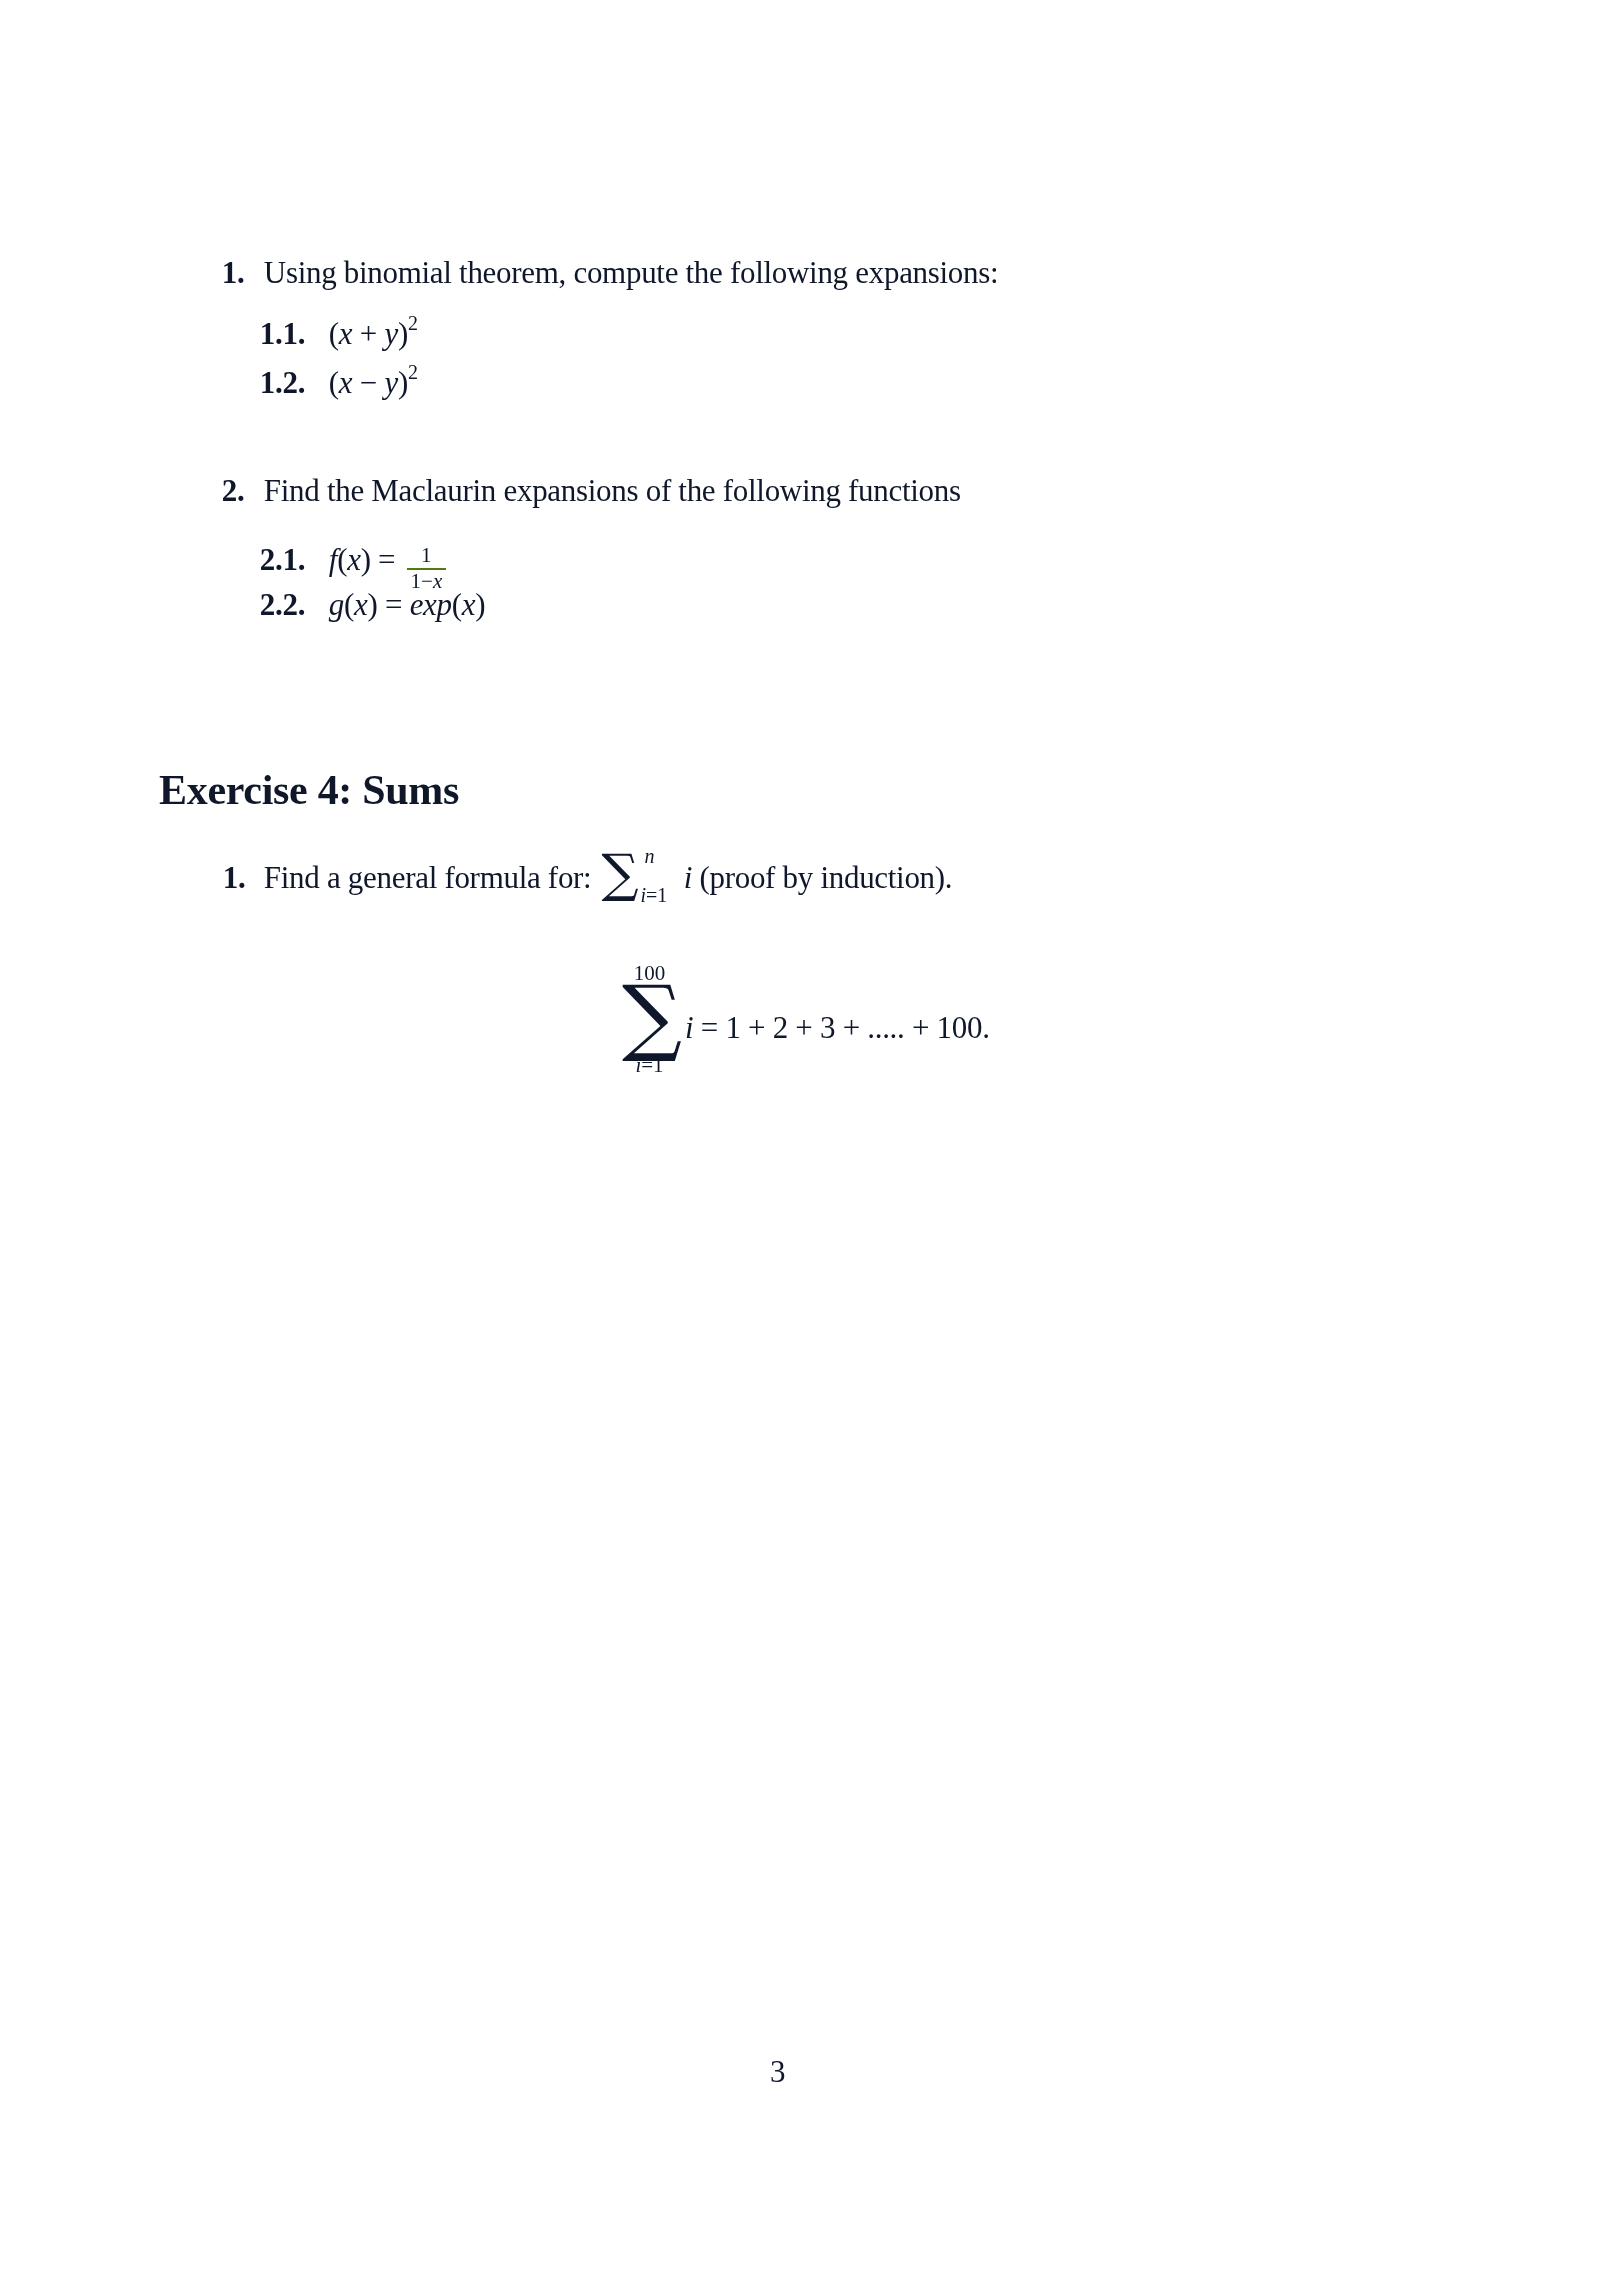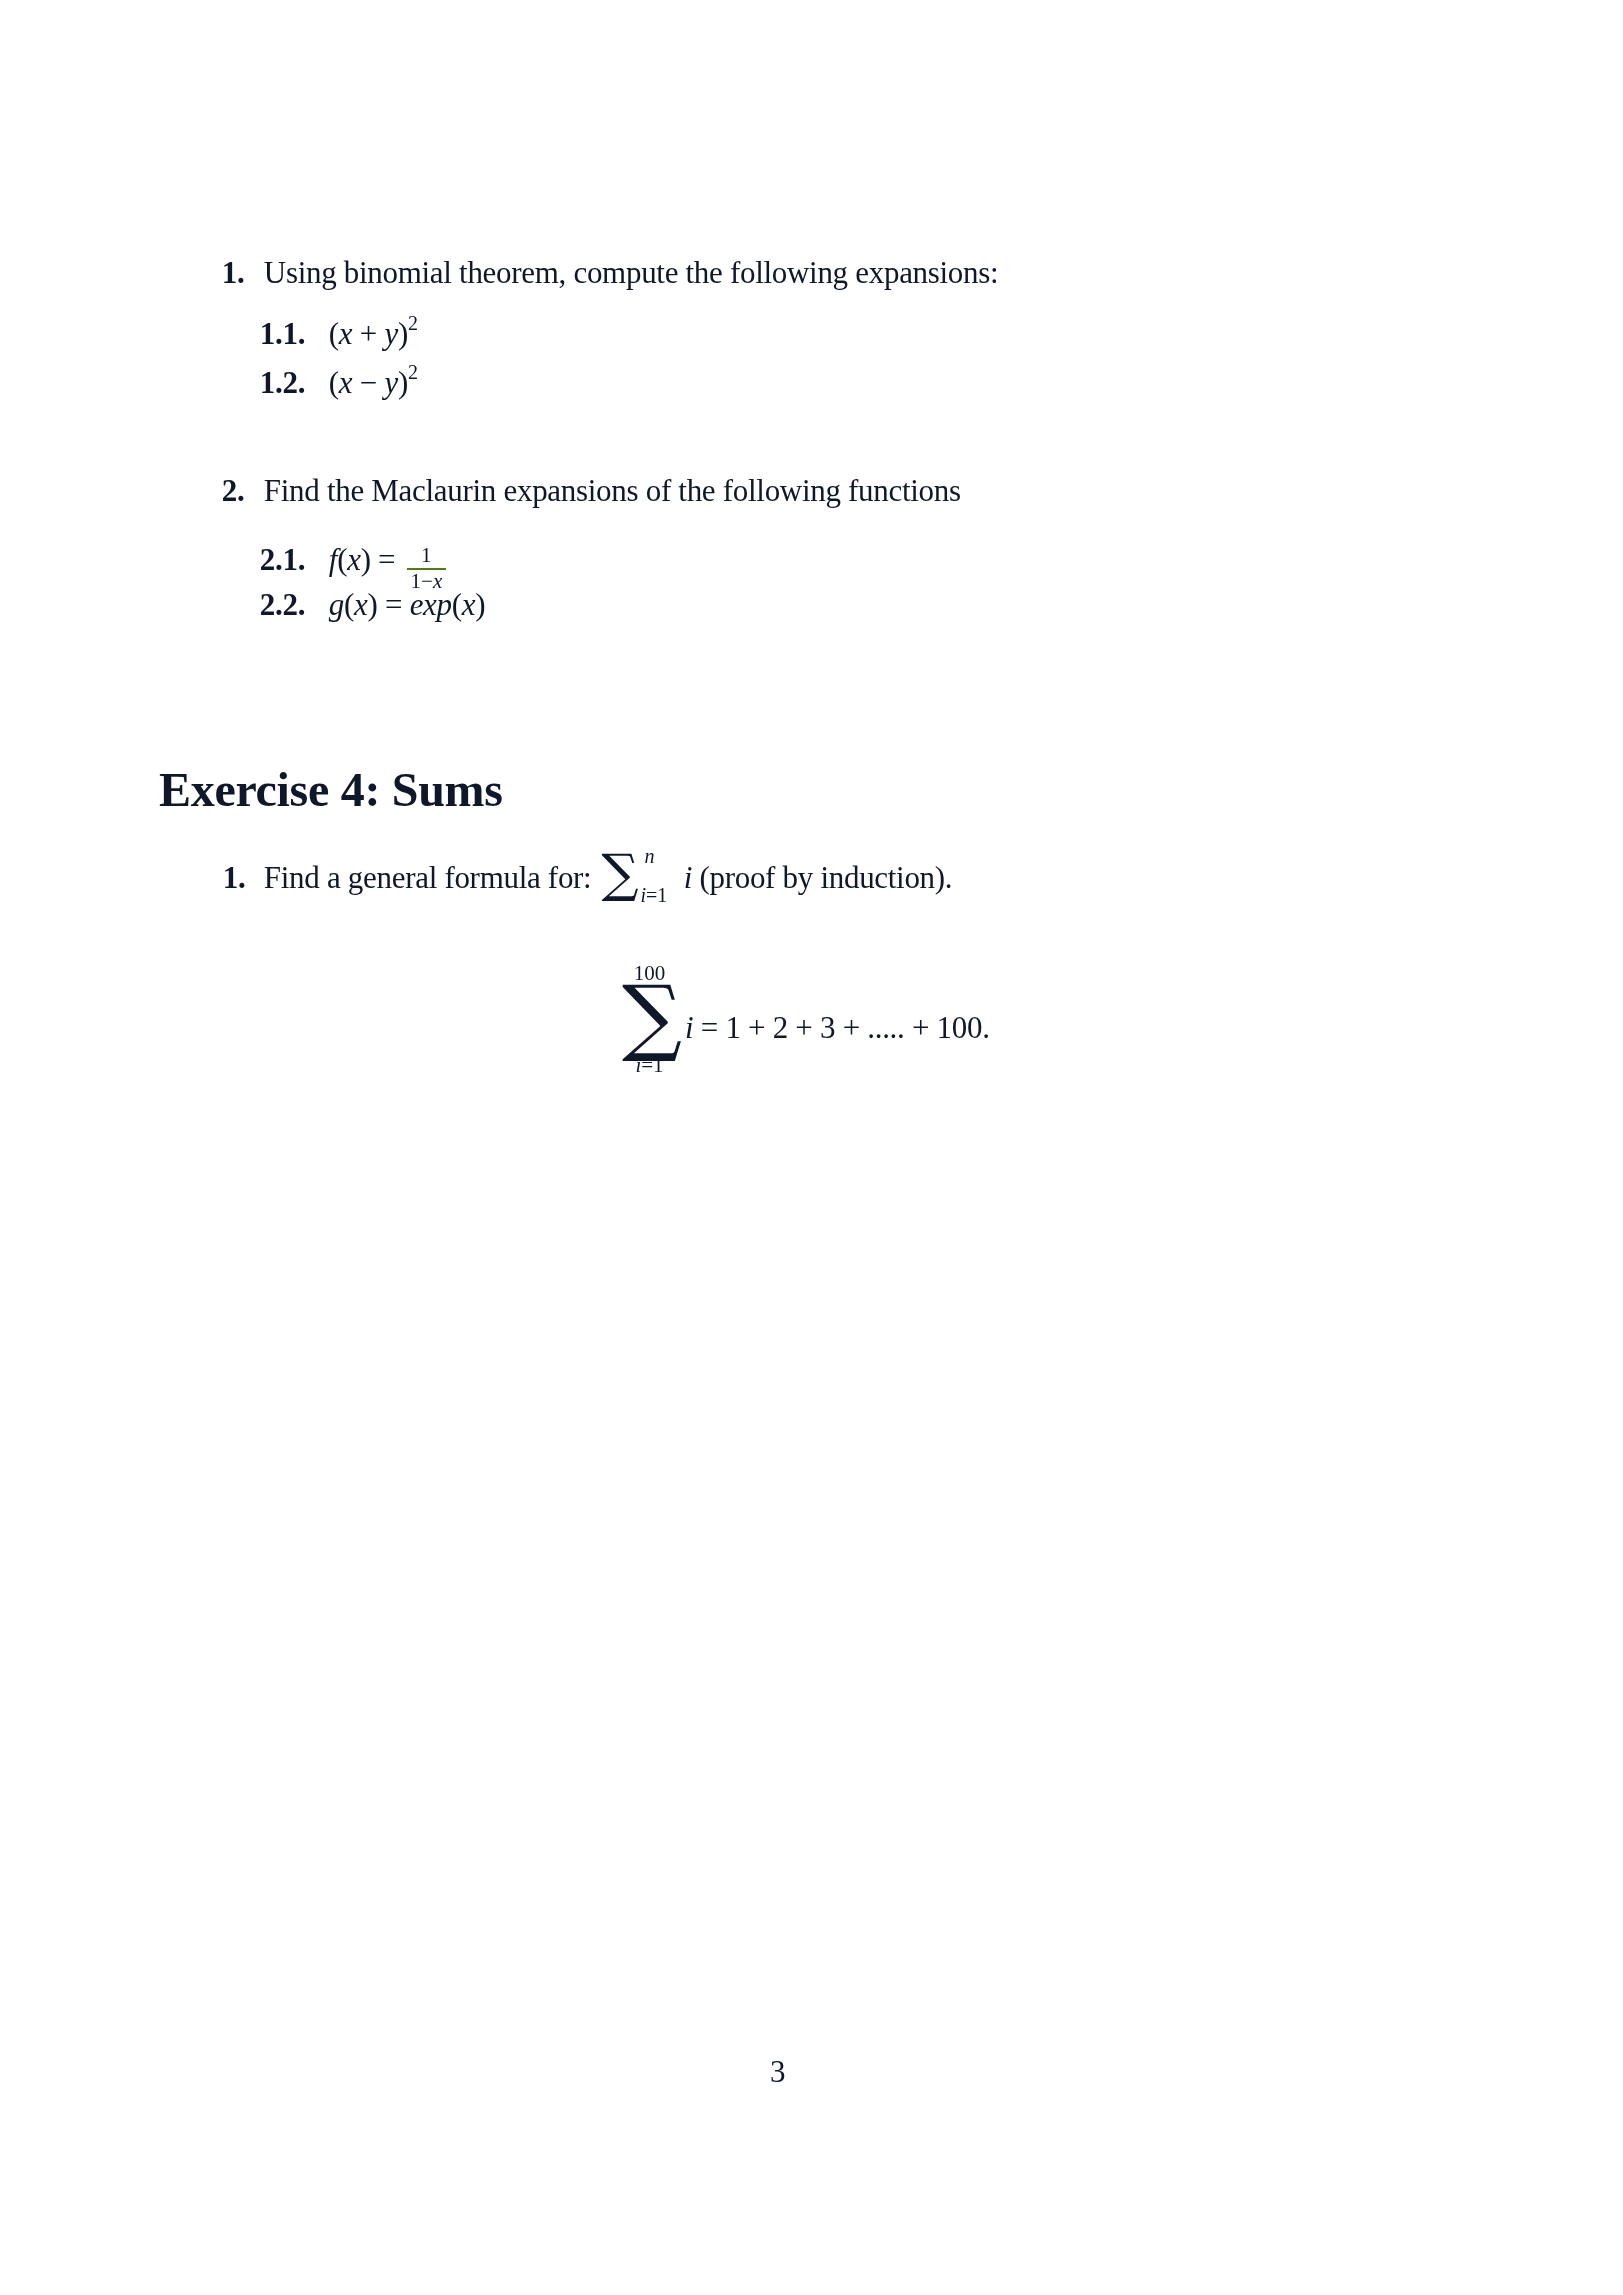--- a/index.html
+++ b/index.html
@@ -74,21 +74,21 @@
     top: 21px;
     font-size: 20px;
     line-height: 20px;
     letter-spacing: 0;
   }
   
   .section-heading {
     position: absolute;
     left: 159px;
     top: 768px;
-    font-size: 48px;
+    font-size: 42px;
     line-height: 44px;
     font-weight: bold;
     white-space: pre;
   }
   
   .equation {
     position: absolute;
     left: 622px;
     top: 962px;
     width: 458px;

